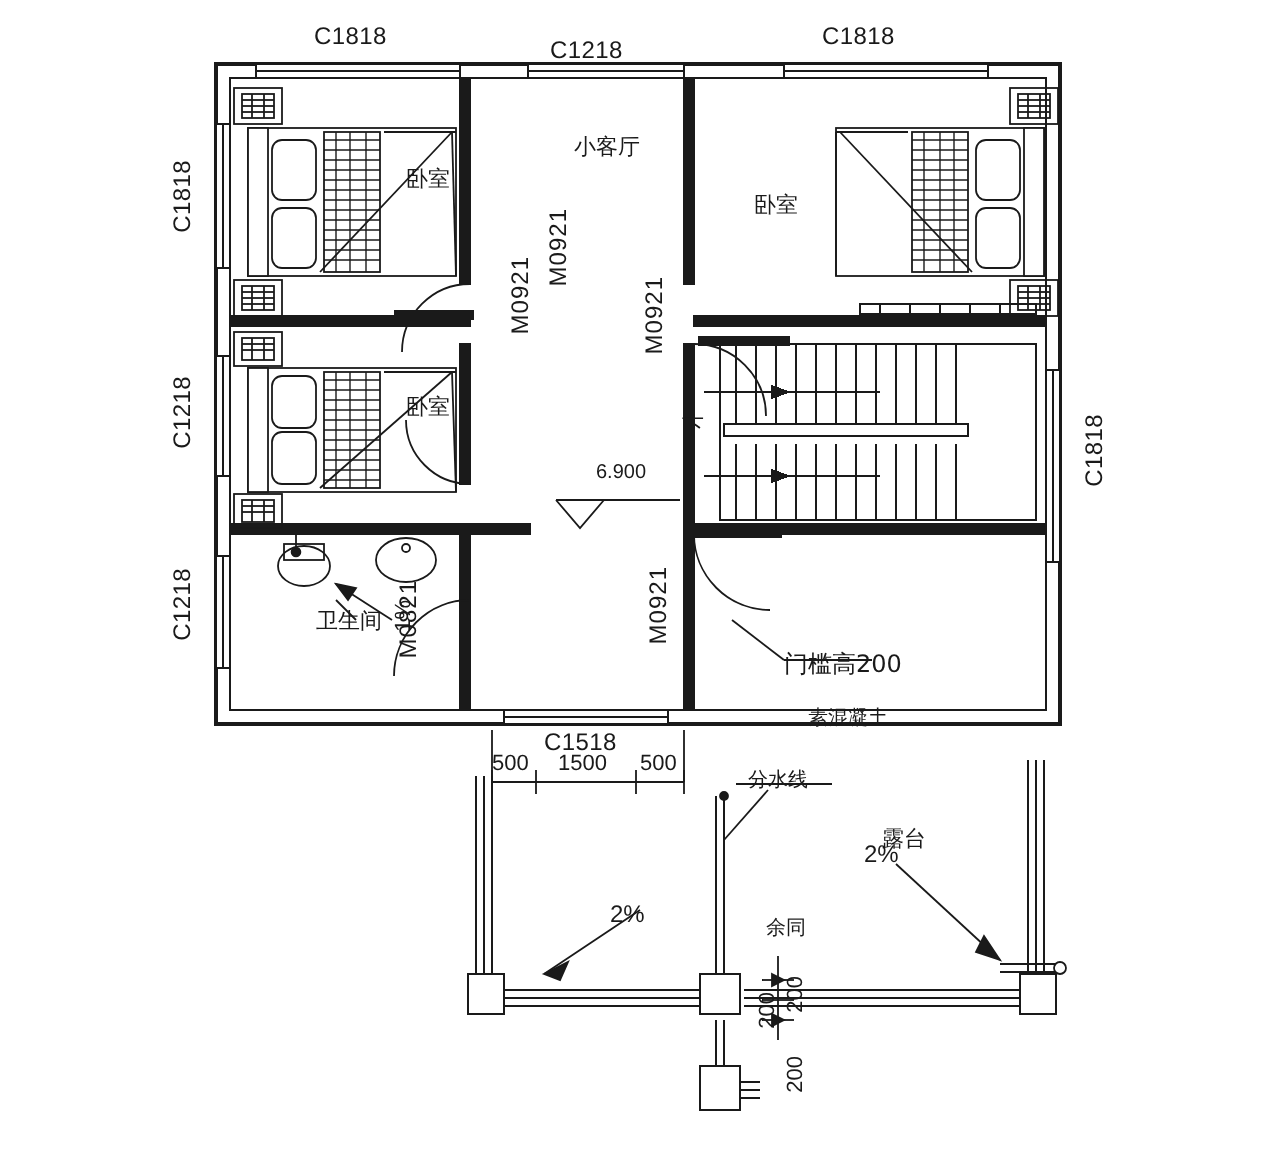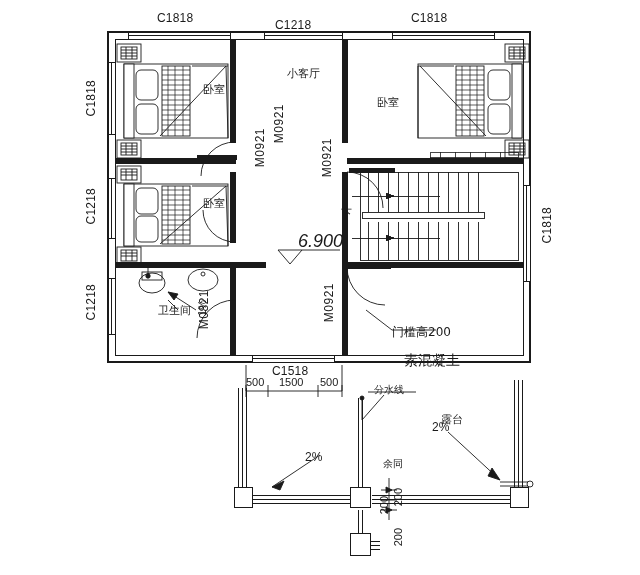--- a/index.html
+++ b/index.html
@@ -8,21 +8,21 @@
   .stage{position:absolute;left:0;top:0;width:640px;height:518px;}
   svg{position:absolute;left:0;top:0;}
   .lbl{position:absolute;white-space:nowrap;color:#1a1a1a;
        font-family:"Liberation Sans","DejaVu Sans",sans-serif;}
   .win-lbl{font-size:12px;letter-spacing:.2px;}
   .room-lbl{font-size:11px;font-family:"DejaVu Sans",sans-serif;}
   .door-lbl{font-size:12px;letter-spacing:.5px;}
   .dim{font-size:11px;}
   .note{font-size:10px;font-family:"DejaVu Sans",sans-serif;}
   .pct{font-size:12px;}
-  .elev{font-size:18px;font-style:italic;}
+  .elev{font-size:10px;}
   .vert-up{writing-mode:vertical-rl;text-orientation:mixed;transform:rotate(180deg);}
   .watermark{position:absolute;left:128px;top:236px;width:380px;height:90px;
              pointer-events:none;}
   .wm-text{position:absolute;left:0;top:0;width:380px;height:90px;
            font-family:"DejaVu Sans",sans-serif;font-size:74px;color:#ee2b24;
            opacity:.88;letter-spacing:8px;font-weight:700;line-height:90px;
            white-space:nowrap;}
 </style>
 </head>
 <body>
@@ -415,21 +415,21 @@
 
   <div class="lbl door-lbl vert-up" style="left:253px;top:128px;">M0921</div>
   <div class="lbl door-lbl vert-up" style="left:272px;top:104px;">M0921</div>
   <div class="lbl door-lbl vert-up" style="left:320px;top:138px;">M0921</div>
   <div class="lbl door-lbl vert-up" style="left:197px;top:290px;">M0821</div>
   <div class="lbl door-lbl vert-up" style="left:322px;top:283px;">M0921</div>
 
   <div class="lbl elev" style="left:298px;top:231px;">6.900</div>
   <div class="lbl room-lbl" style="left:341px;top:206px;">下</div>
   <div class="lbl note" style="left:392px;top:324px;font-size:12px;">门槛高200</div>
-  <div class="lbl note" style="left:404px;top:352px;font-size:14px;">素混凝土</div>
+  <div class="lbl note" style="left:404px;top:352px;font-size:10px;">素混凝土</div>
   <div class="lbl note" style="left:374px;top:383px;font-size:10px;">分水线</div>
   <div class="lbl note" style="left:383px;top:417px;font-size:10px;margin-top:40px;">余同</div>
   <div class="lbl pct vert-up" style="left:196px;top:300px;font-size:11px;">1%</div>
   <div class="lbl pct" style="left:305px;top:450px;">2%</div>
   <div class="lbl pct" style="left:432px;top:420px;">2%</div>
 
   <div class="lbl dim" style="left:246px;top:376px;">500</div>
   <div class="lbl dim" style="left:279px;top:376px;">1500</div>
   <div class="lbl dim" style="left:320px;top:376px;">500</div>
 

